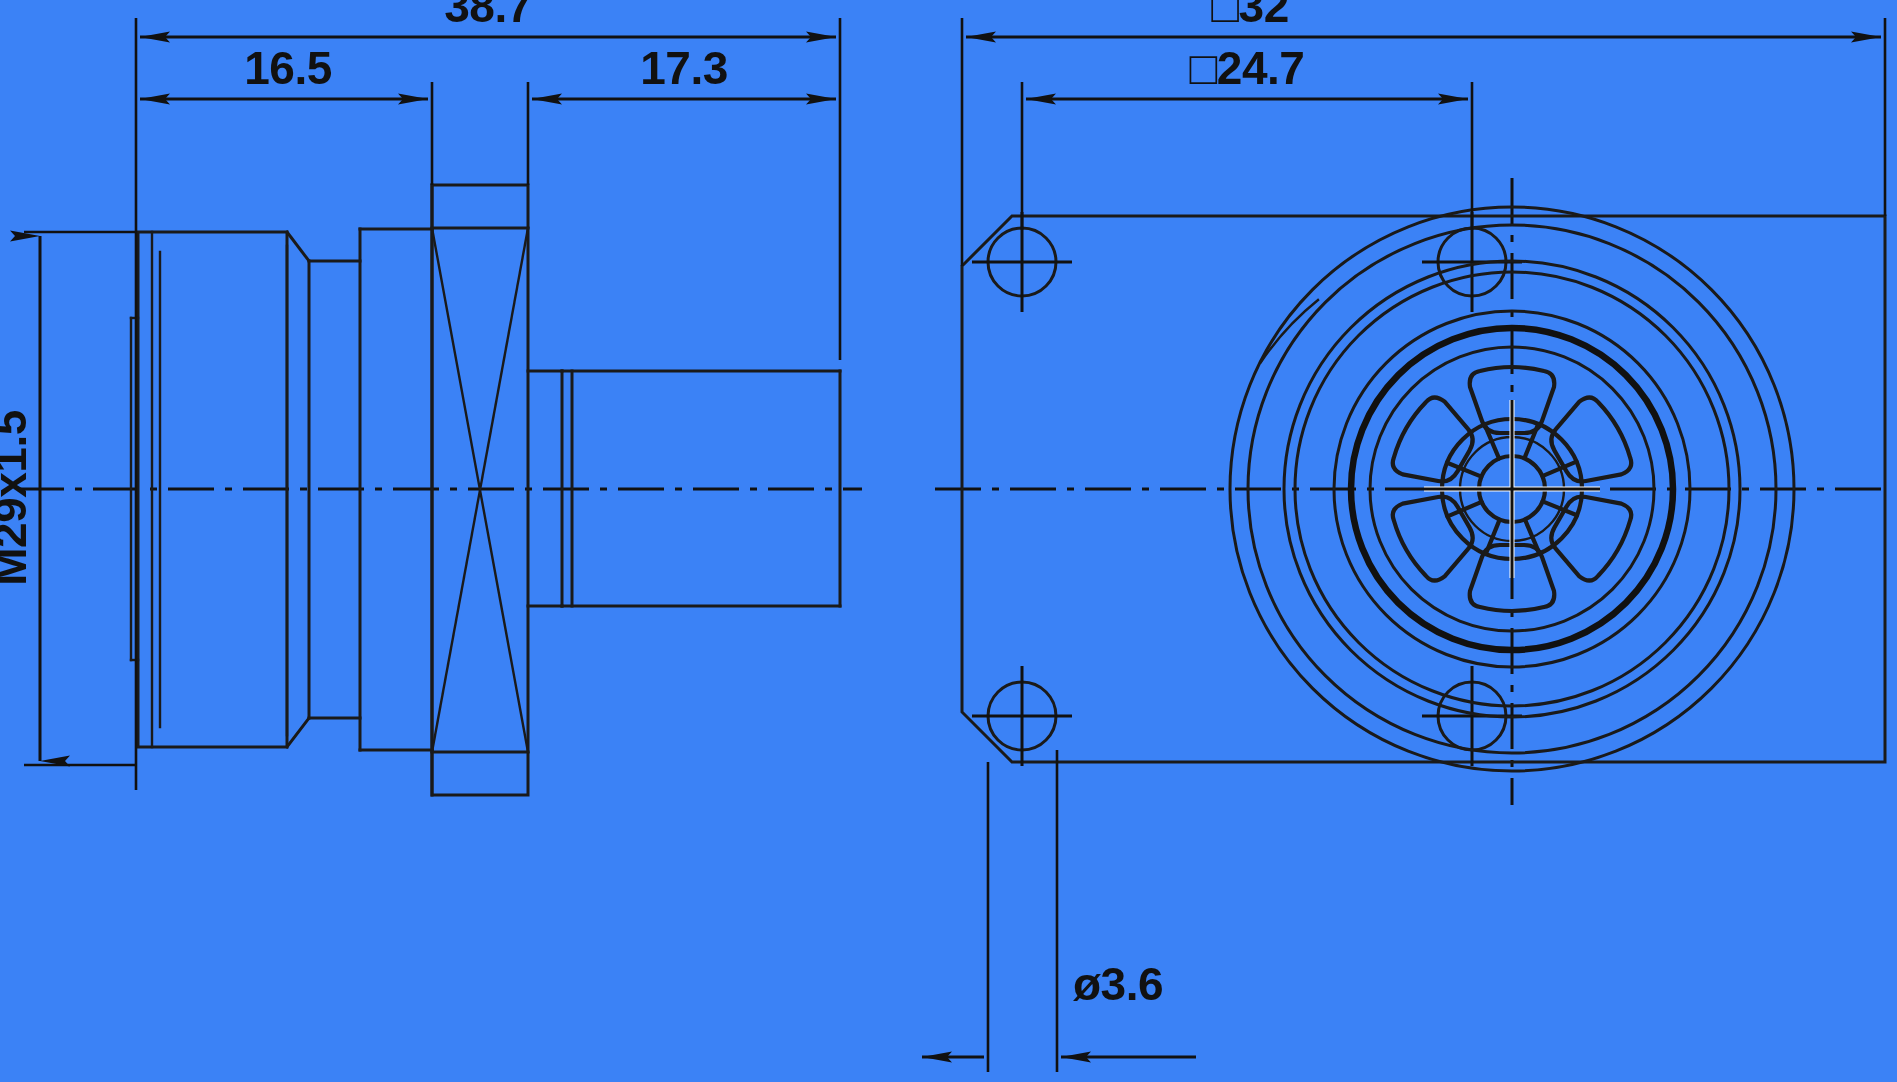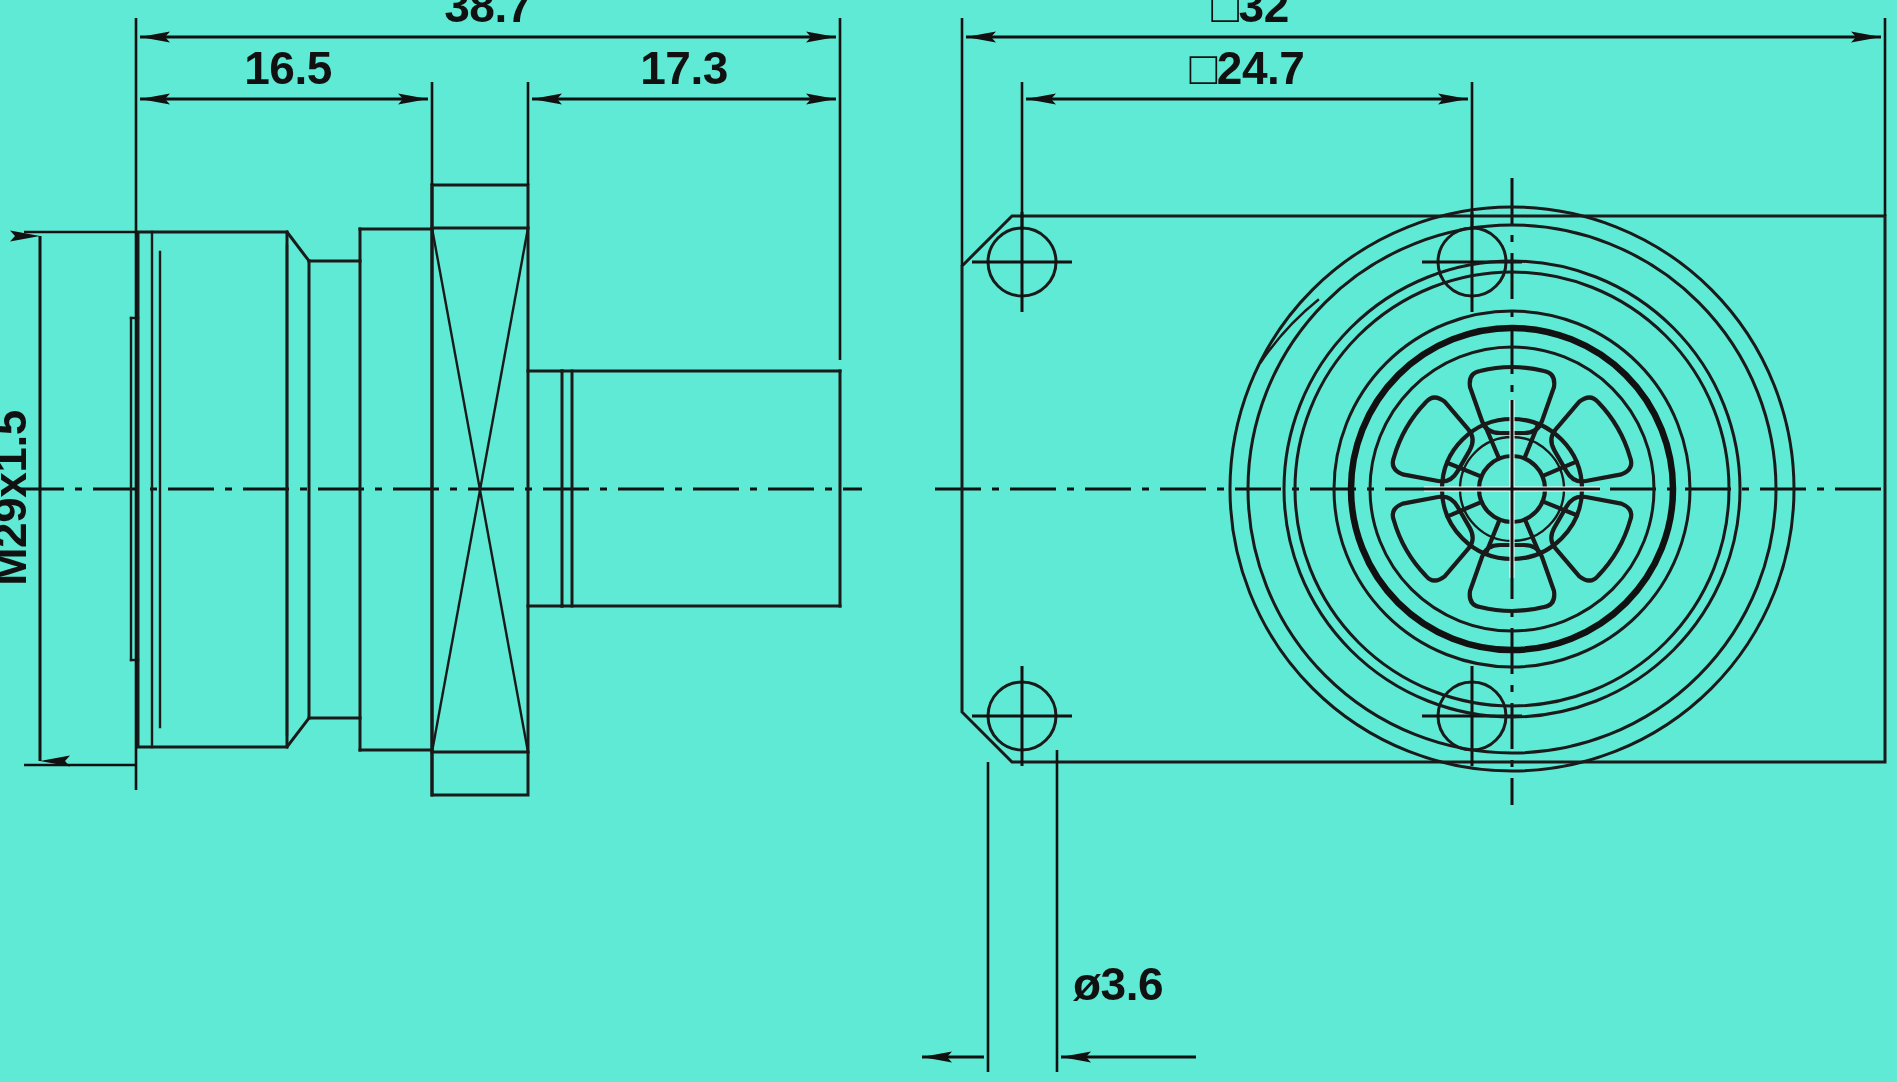--- a/index.html
+++ b/index.html
@@ -8,21 +8,21 @@
     background: #ffffff;
     width: 1897px;
     height: 1082px;
     overflow: hidden;
     font-family: "Liberation Sans", sans-serif;
   }
   #drawing-root {
     position: relative;
     width: 1897px;
     height: 1082px;
-    background: #5eead4;
+    background: #3b82f6;
   }
   svg.cad {
     position: absolute;
     left: 0;
     top: 0;
     width: 1897px;
     height: 1082px;
     display: block;
   }
   .outline {

